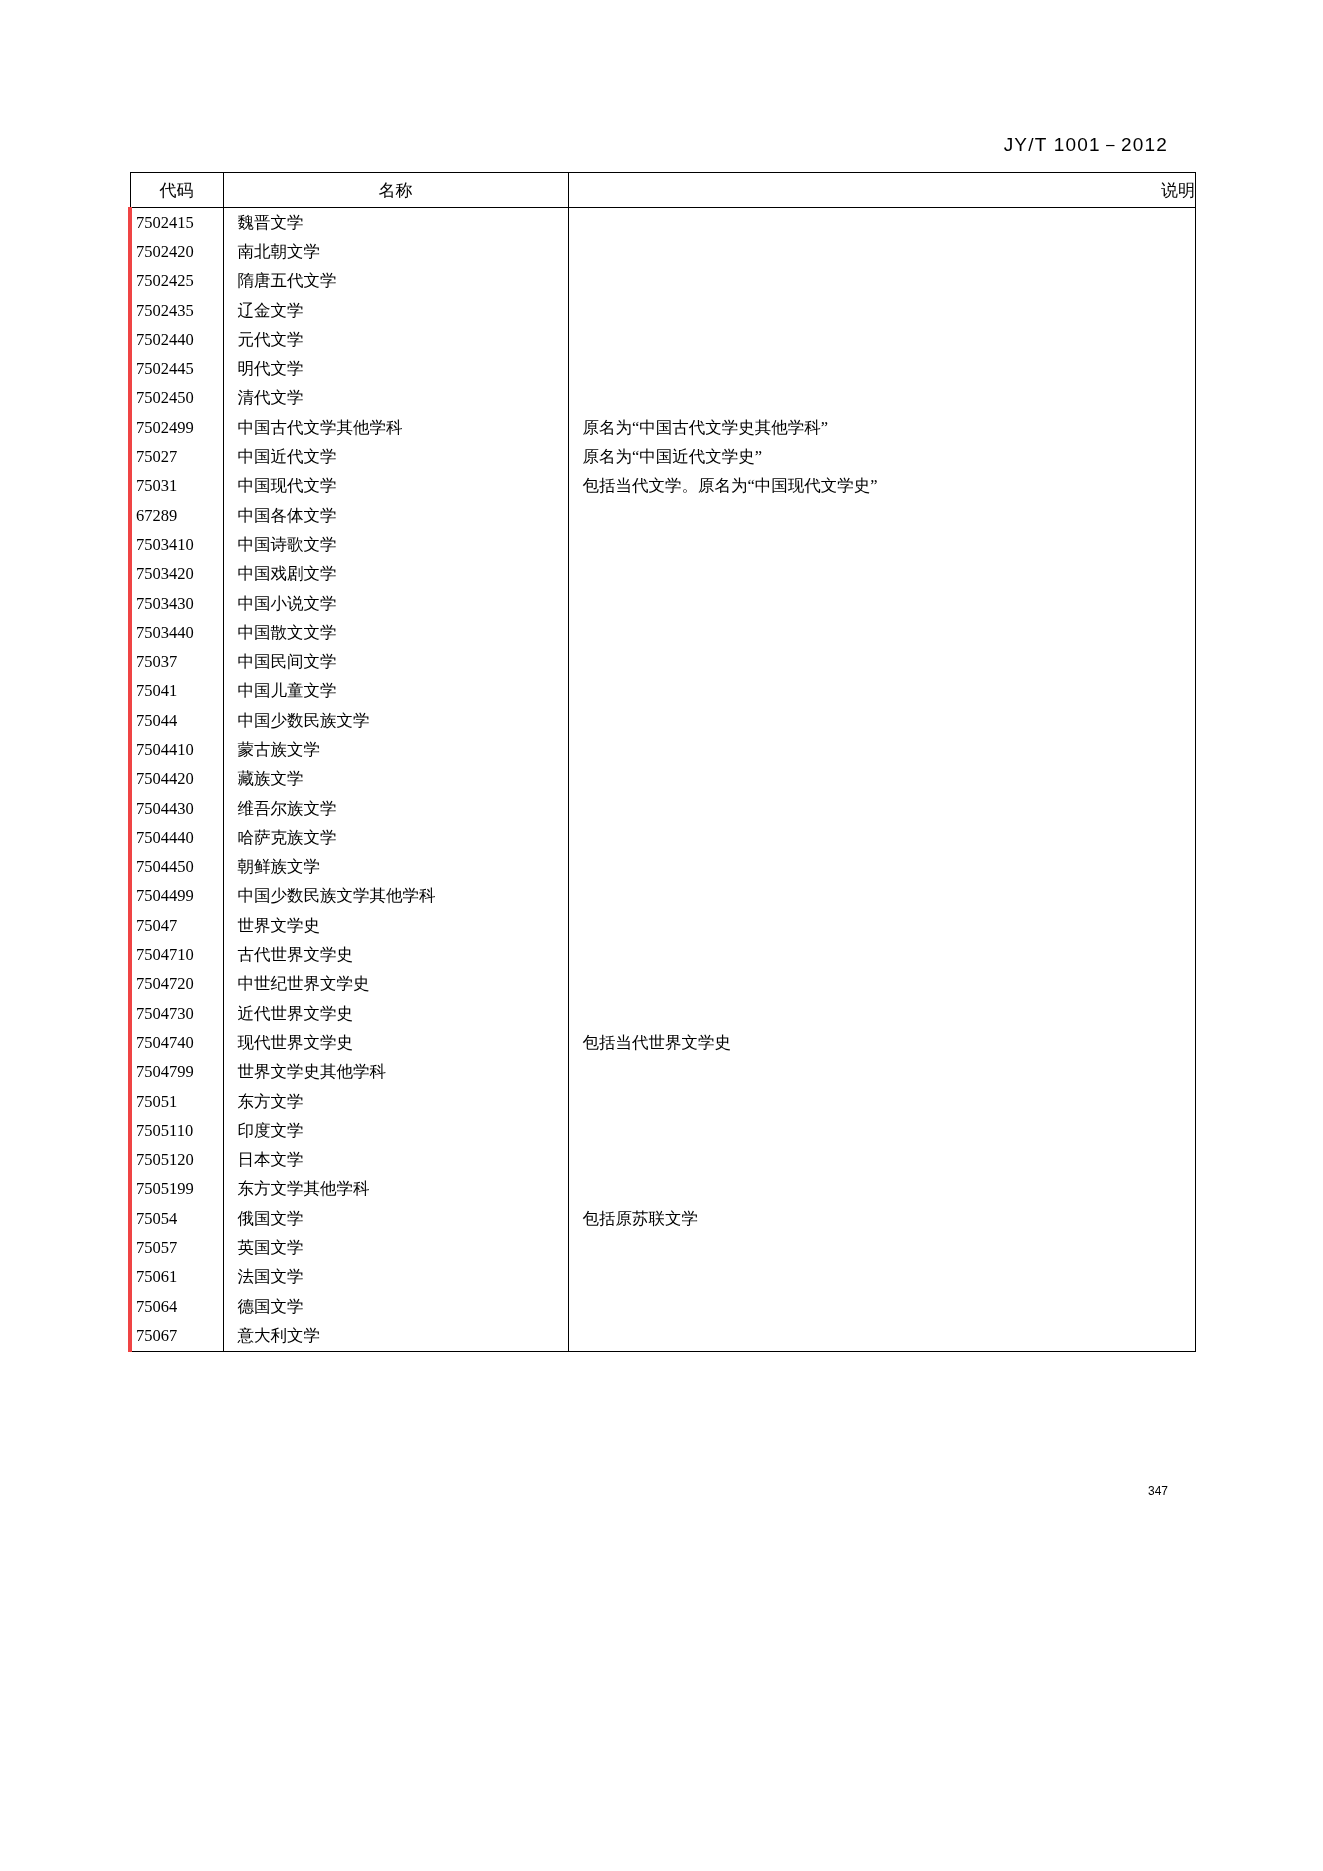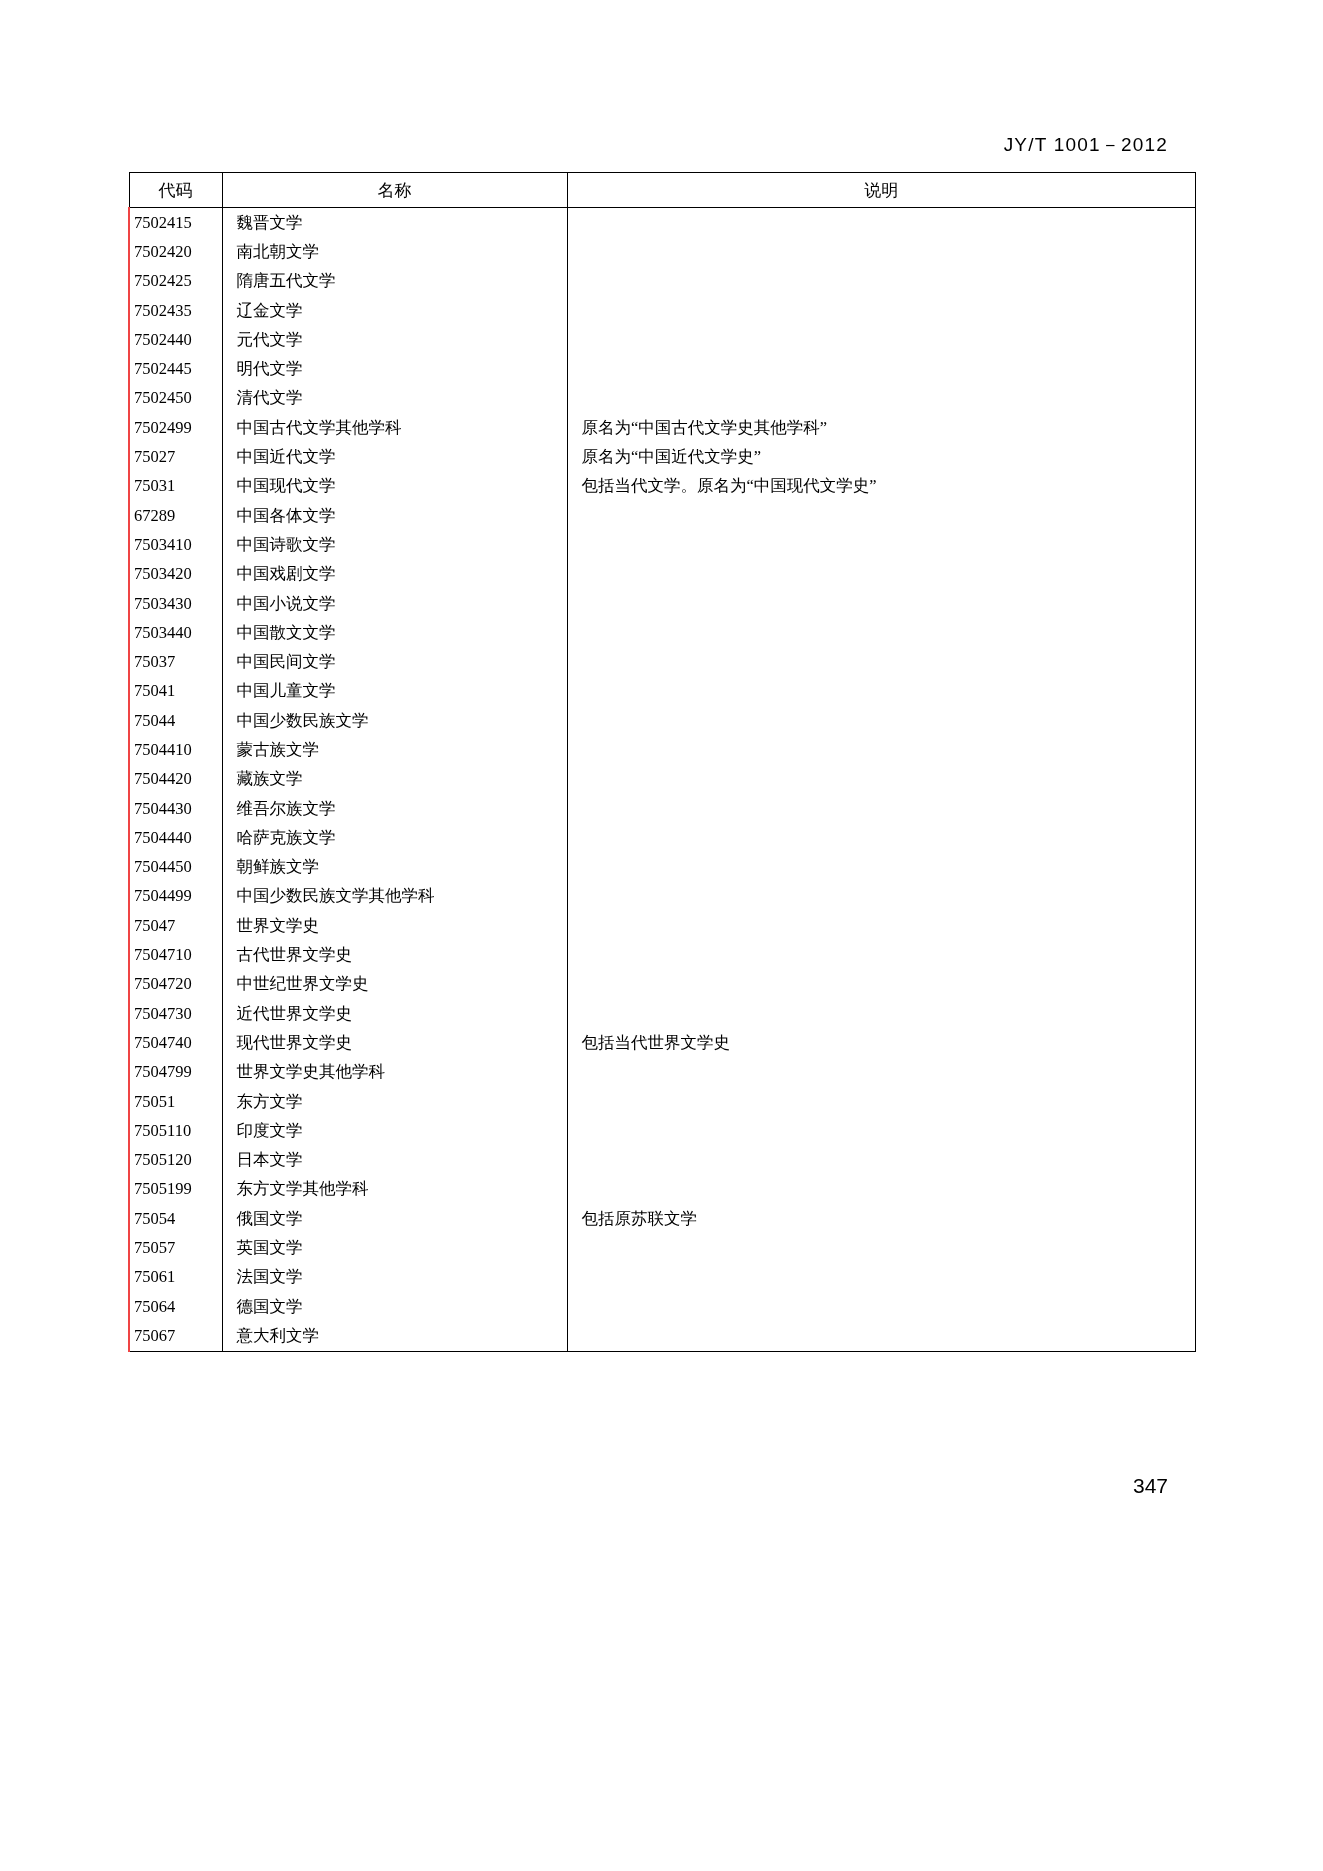--- a/index.html
+++ b/index.html
@@ -54,44 +54,44 @@
   }
   table.std tbody td {
     height: 29.3px;
     font-size: 16.5px;
     border-left: none;
     border-right: none;
     border-top: none;
     border-bottom: none;
   }
   table.std tbody tr td.c-code {
-    border-left: 2px solid #ef4444;
+    border-left: 4px solid #ef4444;
     padding-left: 4px;
   }
   table.std tbody tr td.c-name {
     border-left: 1px solid #000;
     padding-left: 14px;
   }
   table.std tbody tr td.c-desc {
     border-left: 1px solid #000;
     border-right: 1px solid #000;
     padding-left: 14px;
   }
   table.std thead th.h-code { width: 92px; margin-left: 12px; }
   table.std thead th.h-name { width: 344px; }
-  table.std thead th.h-desc { width: auto; }
+  table.std thead th.h-desc { width: auto; text-align: right; }
   tbody.body-rows {
     border-bottom: 1px solid #000;
   }
   .pagenum {
     position: absolute;
     right: 155px;
     bottom: 92px;
     font-family: "Liberation Sans", "DejaVu Sans", sans-serif;
-    font-size: 21px;
+    font-size: 12px;
   }
 </style>
 </head>
 <body>
 
 <div class="page">
 
   <div class="header">JY/T 1001－2012</div>
 
   <div class="table-wrap">

